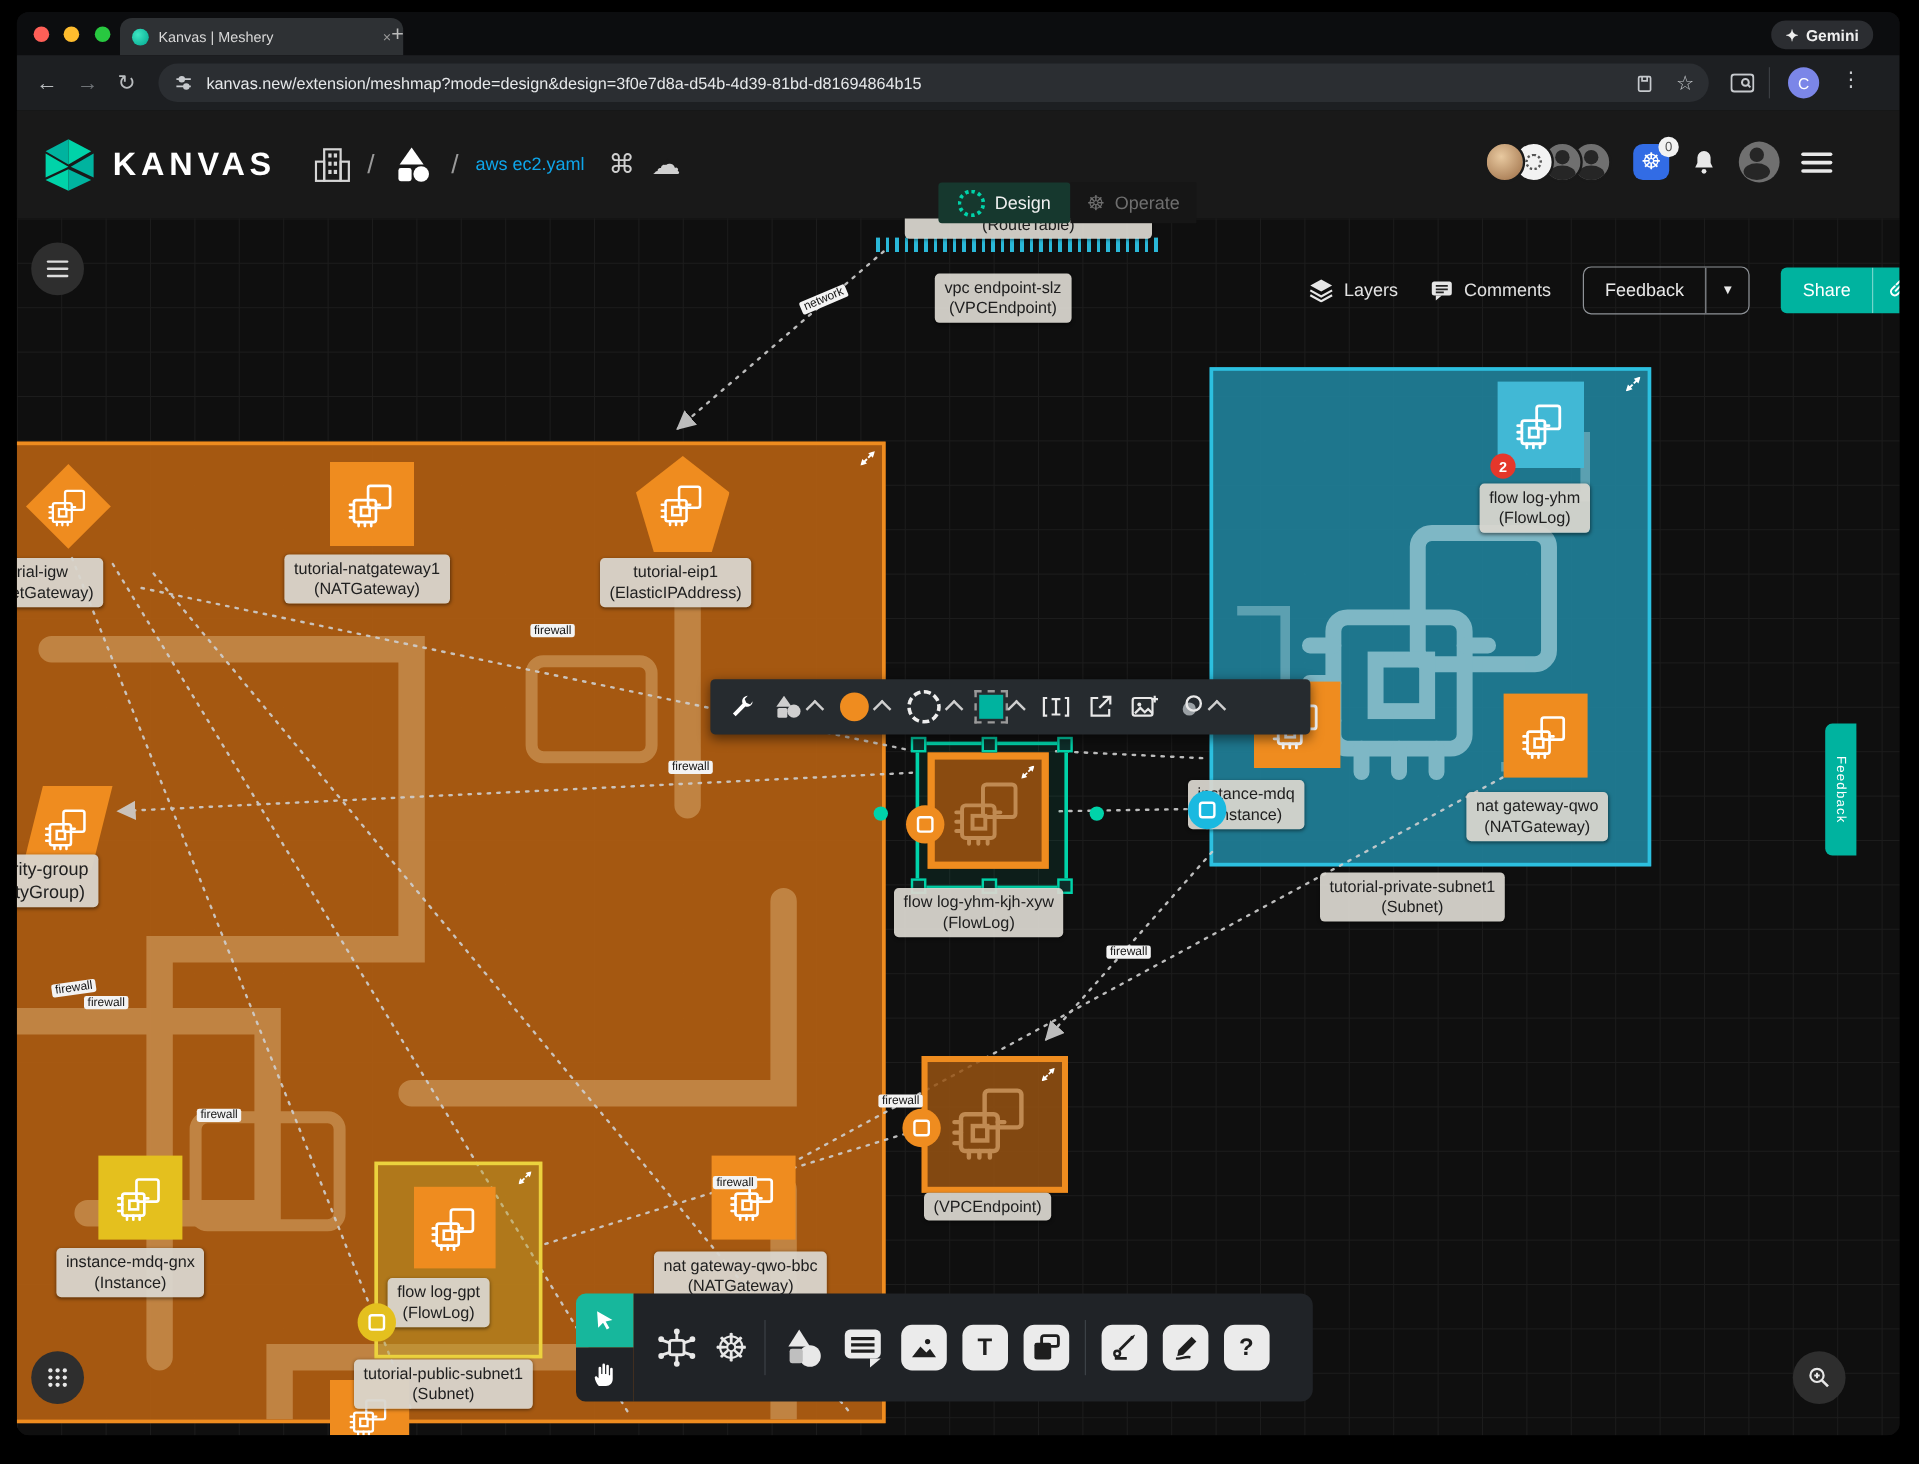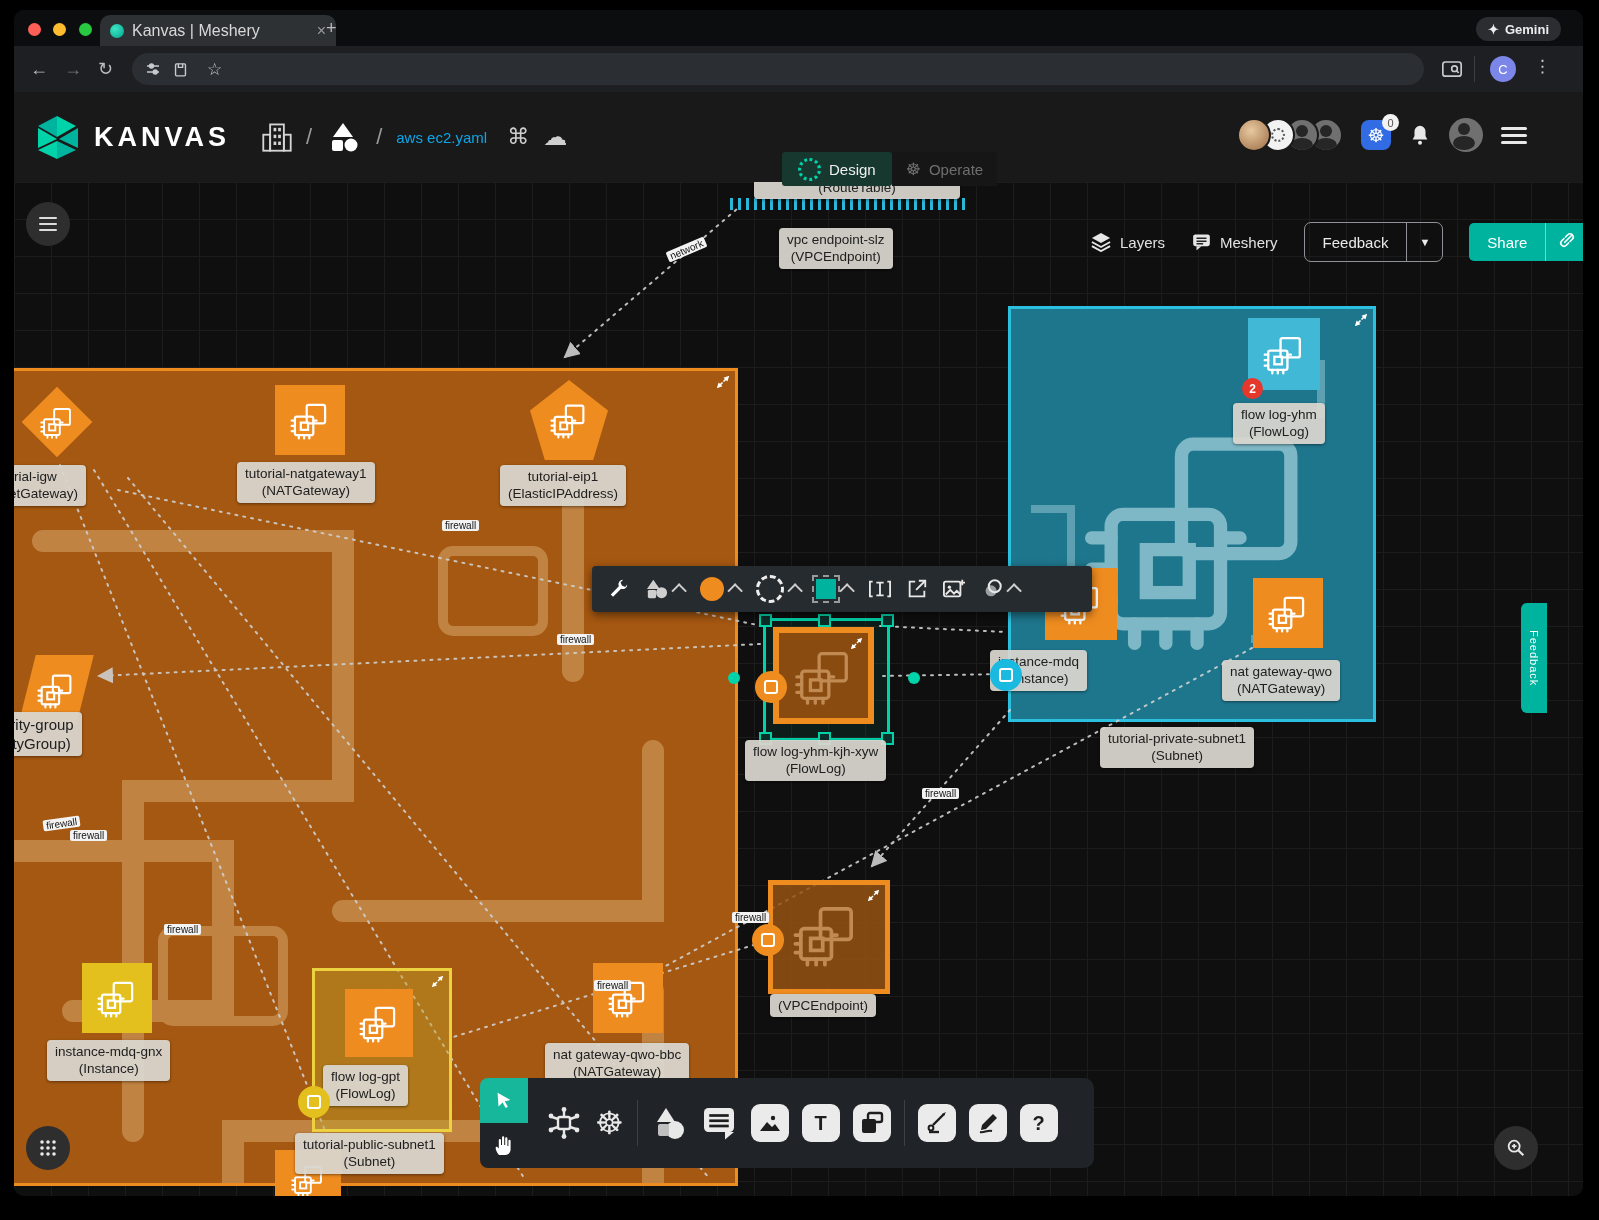--- a/index.html
+++ b/index.html
@@ -4,21 +4,21 @@
 <style>
   html,body{margin:0;padding:0;background:#000;width:1599px;height:1220px;overflow:hidden;
     font-family:"Liberation Sans",sans-serif;-webkit-font-smoothing:antialiased;}
   .abs{position:absolute;}
   #window{position:absolute;left:14px;top:10px;width:1569px;height:1186px;background:#101010;
     border-radius:10px;overflow:hidden;}
   
   #tabstrip{position:absolute;left:0;top:0;width:100%;height:36px;background:#0c0d0f;}
   .tl{width:13px;height:13px;border-radius:50%;display:inline-block;margin-right:8px;}
   #tab{position:absolute;left:86px;top:5px;width:216px;height:31px;background:#2e3134;
-    border-radius:10px 10px 0 0;display:flex;align-items:center;padding:0 10px;color:#d8d8d8;font-size:16px;}
+    border-radius:10px 10px 0 0;display:flex;align-items:center;padding:0 10px;color:#d8d8d8;font-size:12px;}
   #newtab{position:absolute;left:312px;top:8px;color:#bbb;font-size:18px;}
   #gemini{position:absolute;right:22px;top:7px;height:24px;background:#2b2d31;border-radius:13px;
     display:flex;align-items:center;gap:6px;padding:0 12px;color:#eee;font-size:13px;font-weight:bold;}
   #urlrow{position:absolute;left:0;top:36px;width:100%;height:46px;background:#1d1f22;display:flex;align-items:center;}
   .navic{color:#b9bcbf;font-size:18px;margin-left:16px;}
   #urlpill{position:absolute;left:118px;top:7px;width:1292px;height:32px;background:#2b2e32;border-radius:16px;
     display:flex;align-items:center;color:#e6e8ea;font-size:13.5px;padding:0 12px;box-sizing:border-box;}
   
   #appheader{position:absolute;left:0;top:82px;width:100%;height:90px;background:#191919;}
   #wordmark{font-size:27px;font-weight:bold;letter-spacing:4px;color:#fff;}
@@ -104,20 +104,21 @@
     <span class="navic">↻</span>
     <div id="urlpill">
       <svg width="18" height="18" viewBox="0 0 24 24" style="margin-right:10px">
         <g stroke="#c7cace" stroke-width="2" fill="#c7cace">
             <line x1="4" y1="8" x2="20" y2="8"></line>
             <circle cx="10" cy="8" r="2.6"></circle>
             <line x1="4" y1="16" x2="20" y2="16"></line>
             <circle cx="15" cy="16" r="2.6"></circle>
           </g>
       </svg>
+      <span style="flex:1">kanvas.new/extension/meshmap?mode=design&amp;design=3f0e7d8a-d54b-4d39-81bd-d81694864b15</span>
       <svg width="17" height="17" viewBox="0 0 24 24" style="margin-right:18px">
         <rect x="5" y="4" width="14" height="17" rx="1.5" fill="none" stroke="#c7cace" stroke-width="2"></rect>
           <path d="M9 4v5h6V4" fill="none" stroke="#c7cace" stroke-width="2"></path>
       </svg>
       <span style="color:#c7cace;font-size:17px">☆</span>
     </div>
     <svg class="abs" style="left:1428px;top:15px" width="20" height="17" viewBox="0 0 24 20">
       <rect x="1" y="1" width="22" height="17" rx="3" fill="none" stroke="#c7cace" stroke-width="2"></rect>
       <circle cx="15" cy="9" r="3.4" fill="none" stroke="#c7cace" stroke-width="2"></circle>
         <line x1="17.5" y1="11.5" x2="20" y2="14" stroke="#c7cace" stroke-width="2"></line>
@@ -239,21 +240,21 @@
       <div style="display:flex;align-items:center;gap:8px">
         <svg width="21" height="20" viewBox="0 0 24 24">
           <rect x="2" y="3" width="20" height="14" rx="2.5" fill="#e6e6e6"></rect>
             <path d="M6 17v5l6-5z" fill="#e6e6e6"></path>
           <g stroke="#232323" stroke-width="1.8">
               <line x1="6" y1="7.5" x2="18" y2="7.5"></line>
               <line x1="6" y1="11" x2="18" y2="11"></line>
               <line x1="6" y1="14" x2="14" y2="14"></line>
             </g>
         </svg>
-        <span style="color:#e2e2e2;font-size:15px">Meshery</span>
+        <span style="color:#e2e2e2;font-size:15px">Comments</span>
       </div>
       <div style="display:flex;height:38px;border:1px solid #8f9398;border-radius:7px;overflow:hidden">
         <span style="display:flex;align-items:center;padding:0 18px;color:#eaeaea;font-size:15px">Feedback</span>
         <span style="width:1px;background:#8f9398"></span>
         <span style="display:flex;align-items:center;padding:0 12px;color:#eaeaea;font-size:11px">▼</span>
       </div>
       <div style="display:flex;height:38px;background:#00b39f;border-radius:5px;overflow:hidden;align-items:center">
         <span style="padding:0 18px;color:#fff;font-size:15px">Share</span>
         <span style="width:1px;height:38px;background:rgba(255,255,255,.45)"></span>
         <span style="padding:0 12px">

